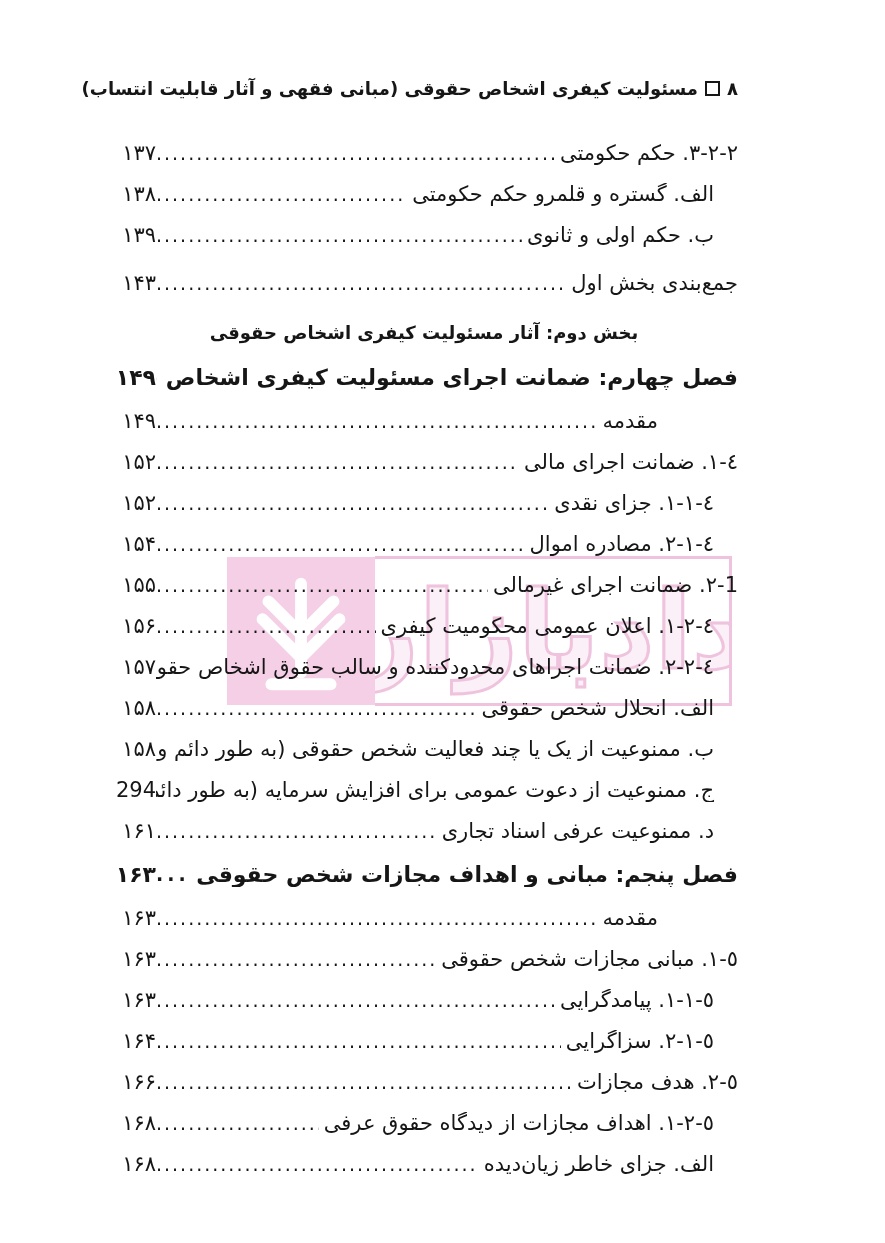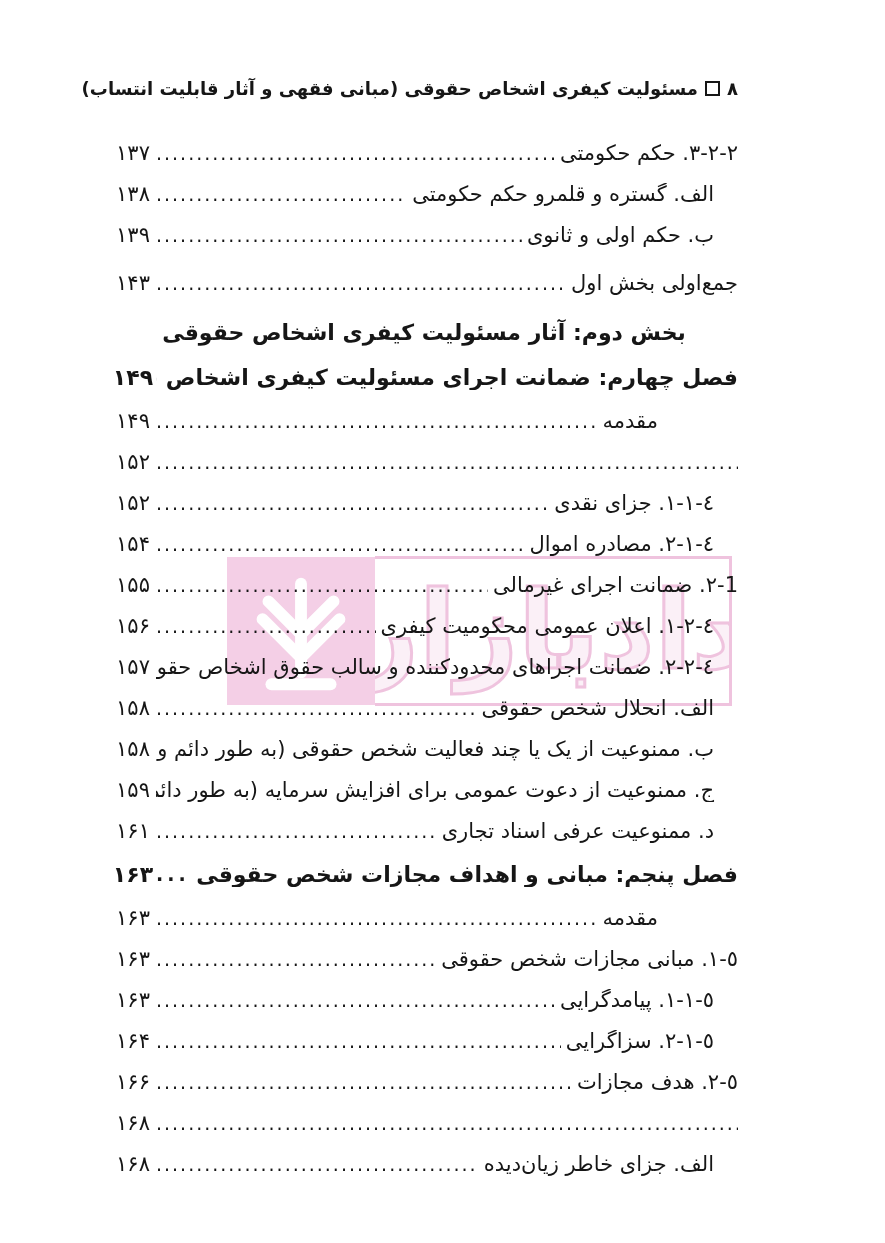--- a/index.html
+++ b/index.html
@@ -46,33 +46,33 @@
   .toc{
     position:absolute;top:133px;right:147px;left:110px;z-index:1;
   }
   .row{
     display:flex;direction:rtl;align-items:center;
     height:41px;font-size:21px;line-height:1.1;
   }
   .row .t{flex:0 1 auto;min-width:0;overflow:hidden;white-space:nowrap;padding-left:5px;}
   .row .leader{flex:1 1 0;min-width:0;overflow:hidden;white-space:nowrap;direction:ltr;text-align:left;}
   .row .dots{letter-spacing:2px;font-size:19px;color:#161616;}
-  .row .num{flex:0 0 auto;min-width:46px;text-align:center;direction:ltr;white-space:nowrap;}
+  .row .num{flex:0 0 auto;min-width:46px;text-align:right;direction:ltr;white-space:nowrap;}
   .row.lvl1 .t{padding-right:24px;}
   .row.lvl3 .t{padding-right:80px;}
   .row.summary{height:43px;margin-top:6px;}
   .row.summary .t,.row.summary .num,.row.summary .dots{font-weight:normal;}
   .row.chapter{height:46px;}
   .row.chapter:first-of-type{}
   .row.chapter .t,.row.chapter .num,.row.chapter .dots{font-weight:bold;font-size:22px;}
   .row.chapter .dots{font-size:19px;letter-spacing:4px;}
   .section-heading{
     height:46px;margin-top:4px;
     display:flex;align-items:center;justify-content:center;
-    font-size:22px;font-weight:bold;text-align:left;
+    font-size:18px;font-weight:bold;text-align:left;
     white-space:nowrap;
   }
 </style>
 </head>
 <body>
 
 <div class="page">
 
   <div class="watermark">
     <div class="wm-logo">
@@ -109,36 +109,37 @@
       <span class="t">الف. گستره و قلمرو حکم حکومتی</span>
       <span class="leader"><span class="dots">............................................................................................................................................................................................................................................................................................................</span></span>
       <span class="num">۱۳۸</span>
     </div>
       <div class="row entry lvl1">
       <span class="t">ب. حکم اولی و ثانوی</span>
       <span class="leader"><span class="dots">............................................................................................................................................................................................................................................................................................................</span></span>
       <span class="num">۱۳۹</span>
     </div>
       <div class="row summary lvl0">
-      <span class="t">جمع‌اولی بخش اول</span>
+      <span class="t">جمع‌بندی بخش اول</span>
       <span class="leader"><span class="dots">............................................................................................................................................................................................................................................................................................................</span></span>
       <span class="num">۱۴۳</span>
     </div>
       <div class="section-heading">بخش دوم: آثار مسئولیت کیفری اشخاص حقوقی</div>
       <div class="row chapter lvl0">
       <span class="t">فصل چهارم: ضمانت اجرای مسئولیت کیفری اشخاص حقوقی</span>
       <span class="leader"></span>
       <span class="num">۱۴۹</span>
     </div>
       <div class="row entry lvl3">
       <span class="t">مقدمه</span>
       <span class="leader"><span class="dots">............................................................................................................................................................................................................................................................................................................</span></span>
       <span class="num">۱۴۹</span>
     </div>
       <div class="row entry lvl0">
+      <span class="t">٤-١. ضمانت اجرای مالی</span>
       <span class="leader"><span class="dots">............................................................................................................................................................................................................................................................................................................</span></span>
       <span class="num">۱۵۲</span>
     </div>
       <div class="row entry lvl1">
       <span class="t">٤-١-١. جزای نقدی</span>
       <span class="leader"><span class="dots">............................................................................................................................................................................................................................................................................................................</span></span>
       <span class="num">۱۵۲</span>
     </div>
       <div class="row entry lvl1">
       <span class="t">٤-١-٢. مصادره اموال</span>
@@ -166,21 +167,21 @@
       <span class="num">۱۵۸</span>
     </div>
       <div class="row entry lvl1">
       <span class="t">ب. ممنوعیت از یک یا چند فعالیت شخص حقوقی (به طور دائم و موقت)</span>
       <span class="leader"></span>
       <span class="num">۱۵۸</span>
     </div>
       <div class="row entry lvl1">
       <span class="t">ج. ممنوعیت از دعوت عمومی برای افزایش سرمایه (به طور دائم یا موقت)</span>
       <span class="leader"></span>
-      <span class="num">۱۵۹</span>
+      <span class="num">294</span>
     </div>
       <div class="row entry lvl1">
       <span class="t">د. ممنوعیت عرفی اسناد تجاری</span>
       <span class="leader"><span class="dots">............................................................................................................................................................................................................................................................................................................</span></span>
       <span class="num">۱۶۱</span>
     </div>
       <div class="row chapter lvl0">
       <span class="t">فصل پنجم: مبانی و اهداف مجازات شخص حقوقی</span>
       <span class="leader"><span class="dots">............................................................................................................................................................................................................................................................................................................</span></span>
       <span class="num">۱۶۳</span>
@@ -204,20 +205,21 @@
       <span class="t">٥-١-٢. سزاگرایی</span>
       <span class="leader"><span class="dots">............................................................................................................................................................................................................................................................................................................</span></span>
       <span class="num">۱۶۴</span>
     </div>
       <div class="row entry lvl0">
       <span class="t">٥-٢. هدف مجازات</span>
       <span class="leader"><span class="dots">............................................................................................................................................................................................................................................................................................................</span></span>
       <span class="num">۱۶۶</span>
     </div>
       <div class="row entry lvl1">
+      <span class="t">٥-٢-١. اهداف مجازات از دیدگاه حقوق عرفی</span>
       <span class="leader"><span class="dots">............................................................................................................................................................................................................................................................................................................</span></span>
       <span class="num">۱۶۸</span>
     </div>
       <div class="row entry lvl1">
       <span class="t">الف. جزای خاطر زیان‌دیده</span>
       <span class="leader"><span class="dots">............................................................................................................................................................................................................................................................................................................</span></span>
       <span class="num">۱۶۸</span>
     </div>
     </div>
 

